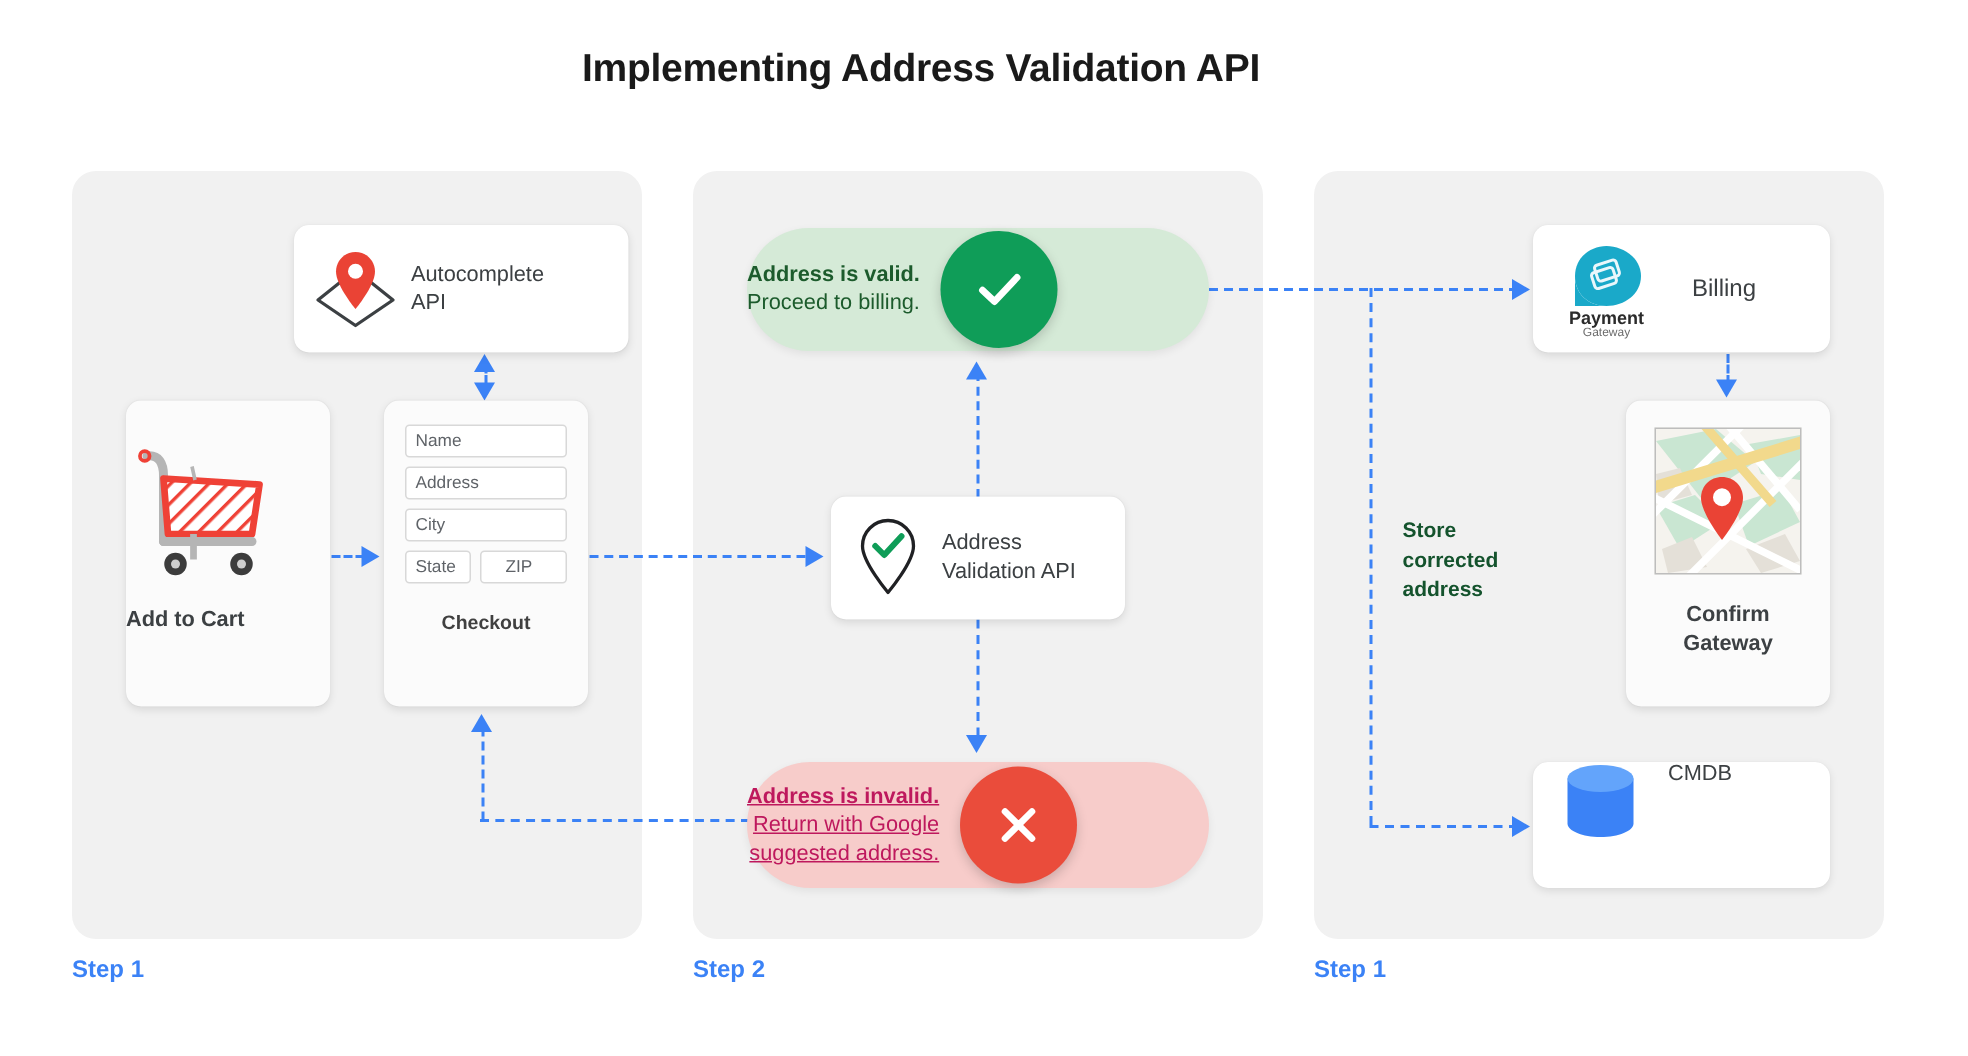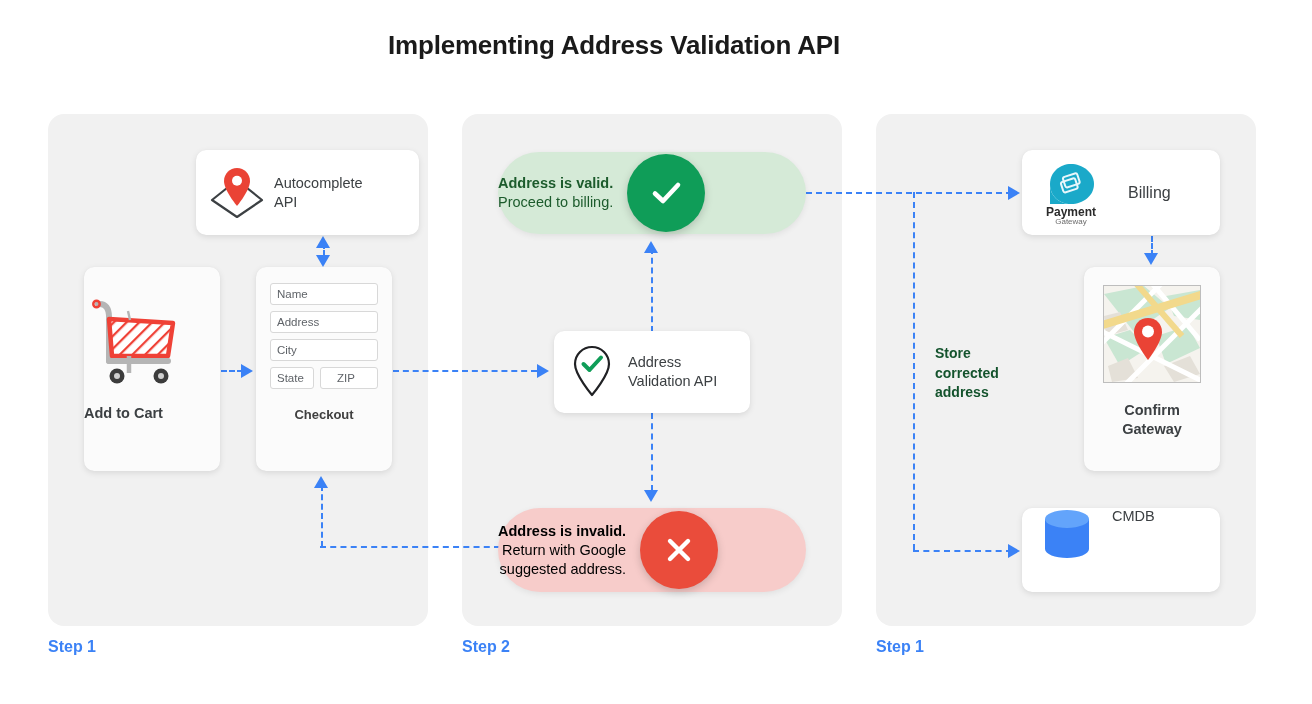--- a/index.html
+++ b/index.html
@@ -102,21 +102,21 @@
     background: #d5ead7;
   }
   #pill-invalid {
     left: 498px; top: 508px; width: 308px; height: 84px;
     background: #f7ccca;
   }
   .pill-text { text-align: right; padding-right: 14px; }
   .pill-text .line1 { font-size: 14.5px; font-weight: bold; line-height: 19px; }
   .pill-text .line2, .pill-text .line3 { font-size: 14.5px; line-height: 19px; }
   #pill-valid .pill-text { color: #1c5b2c; }
-  #pill-invalid .pill-text { color: #000000; }
+  #pill-invalid .pill-text { color: #be185d; text-decoration: underline; }
 
   .badge {
     width: 78px; height: 78px; border-radius: 50%;
     display: flex; align-items: center; justify-content: center;
     flex: 0 0 auto;
     box-shadow: 0 3px 8px rgba(0,0,0,0.18);
   }
   #badge-valid { background: #0f9d58; margin-right: 2px; }
   #badge-invalid { background: #ea4c3b; margin-right: 2px; }
 

